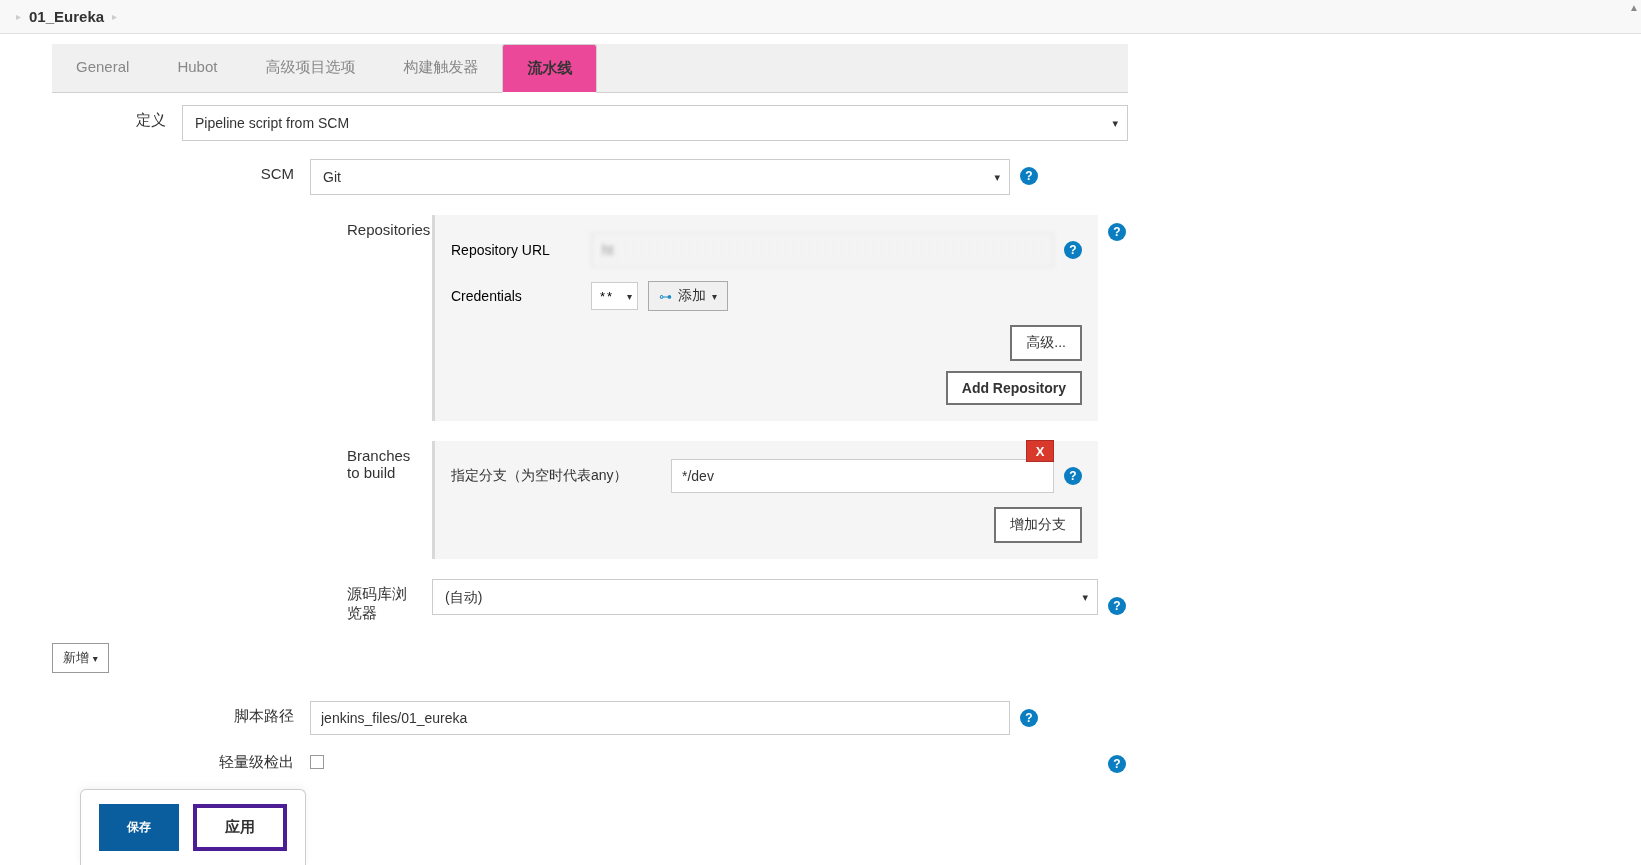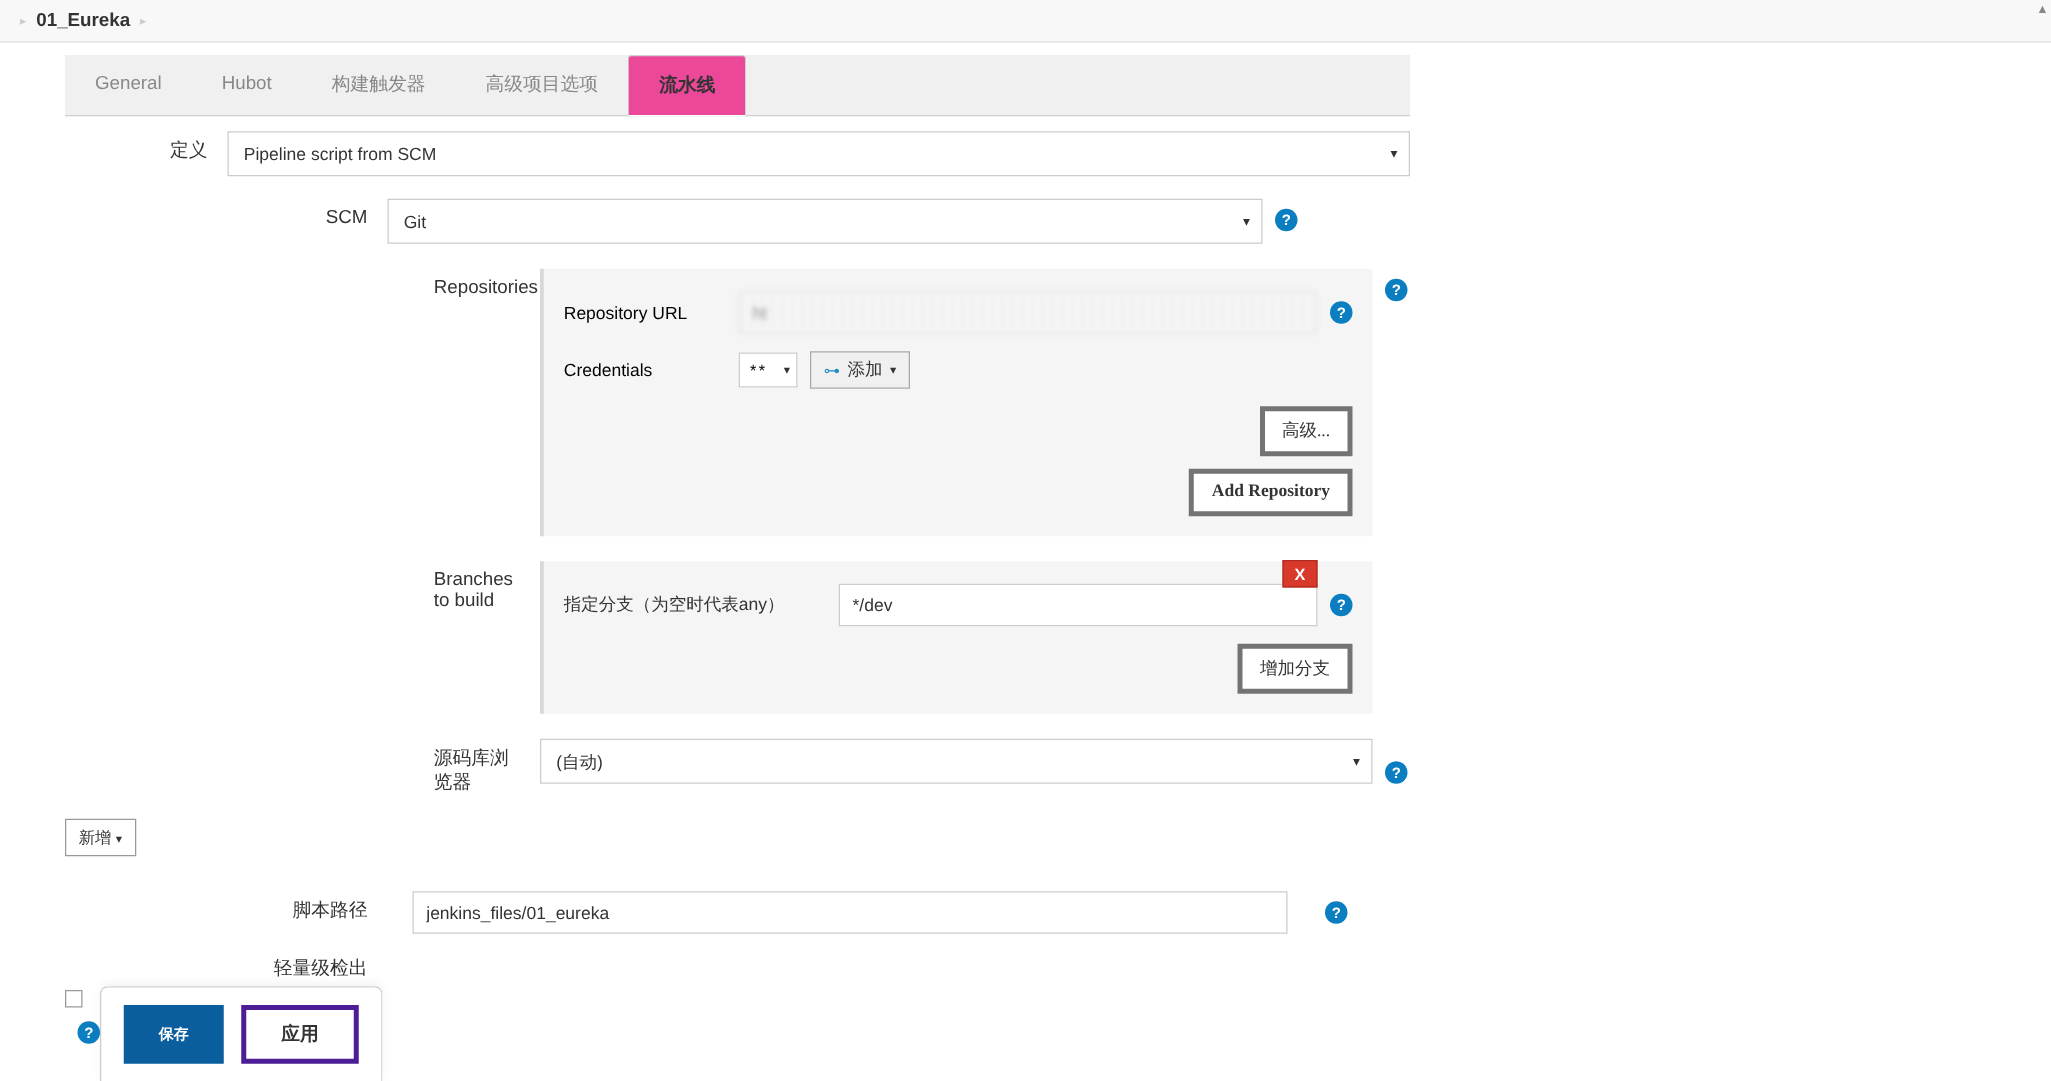--- a/index.html
+++ b/index.html
@@ -37,21 +37,21 @@
     .help-slot { width: 30px; padding-left: 10px; padding-top: 8px; }
     
     .nested-box { background: #f5f5f5; border-left: 3px solid #d8d8d8; margin-left: 0; padding: 18px 16px 16px 16px; position: relative; }
     
     .inner-row { display: flex; align-items: center; margin-bottom: 14px; }
     .inner-label { flex: 0 0 140px; color: #000000; }
     .inner-field { flex: 1; display: flex; align-items: center; gap: 10px; }
     
     .btn { border: 1px solid #999; background: #fff; padding: 7px 14px; font-size: 14px; cursor: pointer; color: #333; }
     .btn-small { padding: 5px 10px; font-size: 13px; }
-    .btn-dark-border { border: 4px solid #737373; font-family: Liberation Serif, serif; }
+    .btn-dark-border { border: 2px solid #737373; }
     
     .btn-row-right { display: flex; justify-content: flex-end; margin-top: 10px; gap: 10px; }
     
     .add-btn { display: inline-flex; align-items: center; gap: 6px; border: 1px solid #aaa; background: #f0f0f0; padding: 5px 10px; cursor: pointer; font-size: 14px; }
     .key-icon { color: #1e8cc7; font-size: 13px; }
     .caret { font-size: 10px; }
     
     .delete-x { position: absolute; right: 44px; top: -1px; background: #d9392b; color: #fff; width: 28px; height: 22px; display: flex; align-items: center; justify-content: center; font-weight: bold; cursor: pointer; border: 1px solid #b02c22; font-size: 13px; }
     
     .cred-select { height: 28px; border: 1px solid #ccc; padding: 0 22px 0 8px; font-size: 13px; appearance: none; letter-spacing: 2px; background: #fff; }
@@ -80,22 +80,22 @@
   <span class="breadcrumb-chevron">▸</span>
 </div>
 
 <span class="scroll-up">▲</span>
 
 <div class="main-container">
 
   <div class="tabs">
     <div class="tab">General</div>
     <div class="tab">Hubot</div>
+    <div class="tab">高级项目选项</div>
     <div class="tab">构建触发器</div>
-    <div class="tab">高级项目选项</div>
     <div class="tab active">流水线</div>
   </div>
 
   <div class="form-area">
 
     <div class="row">
       <div class="label label-def">定义</div>
       <div class="field select-wrap">
         <select class="select-box">
           <option>Pipeline script from SCM</option>
@@ -184,29 +184,29 @@
 
     <div class="row" style="margin-top:20px;">
       <div class="field">
         <button class="btn btn-small">
           <span>新增</span>
           <span class="caret"> ▾</span>
         </button>
       </div>
     </div>
 
-    <div class="row" style="margin-top:28px;gap:20px;">
+    <div class="row" style="margin-top:28px;">
       <div class="label label-scriptpath">脚本路径</div>
       <div class="field" style="max-width:700px;">
         <input class="text-input" value="jenkins_files/01_eureka" style="">
       </div>
       <div class="help-slot"><span class="help-icon">?</span></div>
     </div>
 
-    <div class="row" style="flex-direction:column;">
+    <div class="row" style="">
       <div class="label label-light">轻量级检出</div>
       <div class="field">
         <span class="checkbox-placeholder"></span>
       </div>
       <div class="help-slot"><span class="help-icon">?</span></div>
     </div>
 
   </div>
 </div>
 

